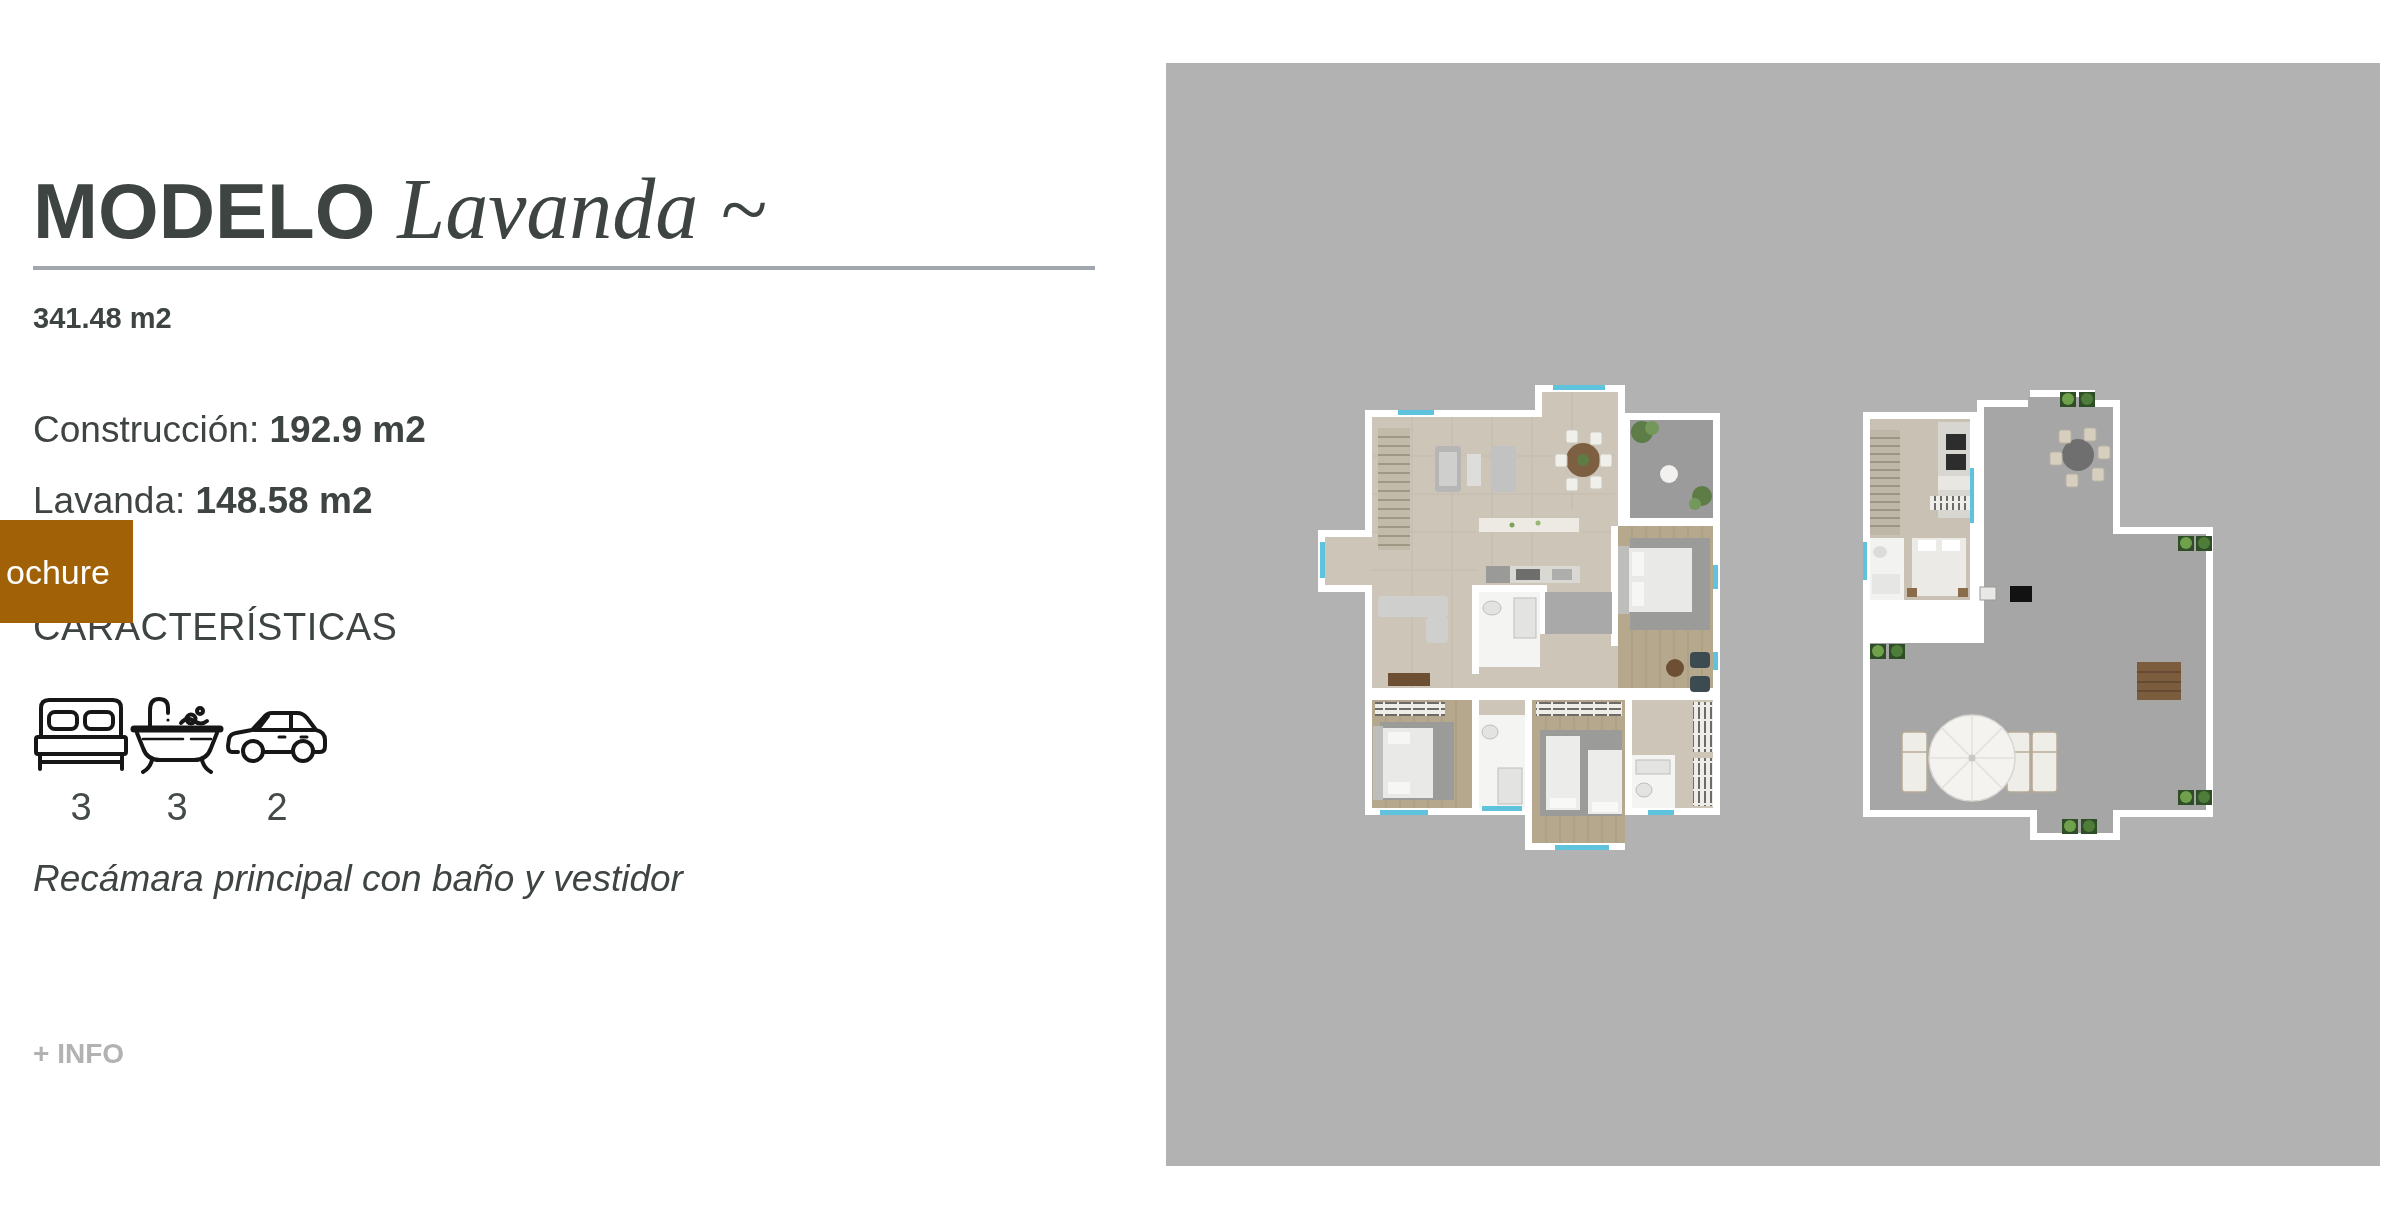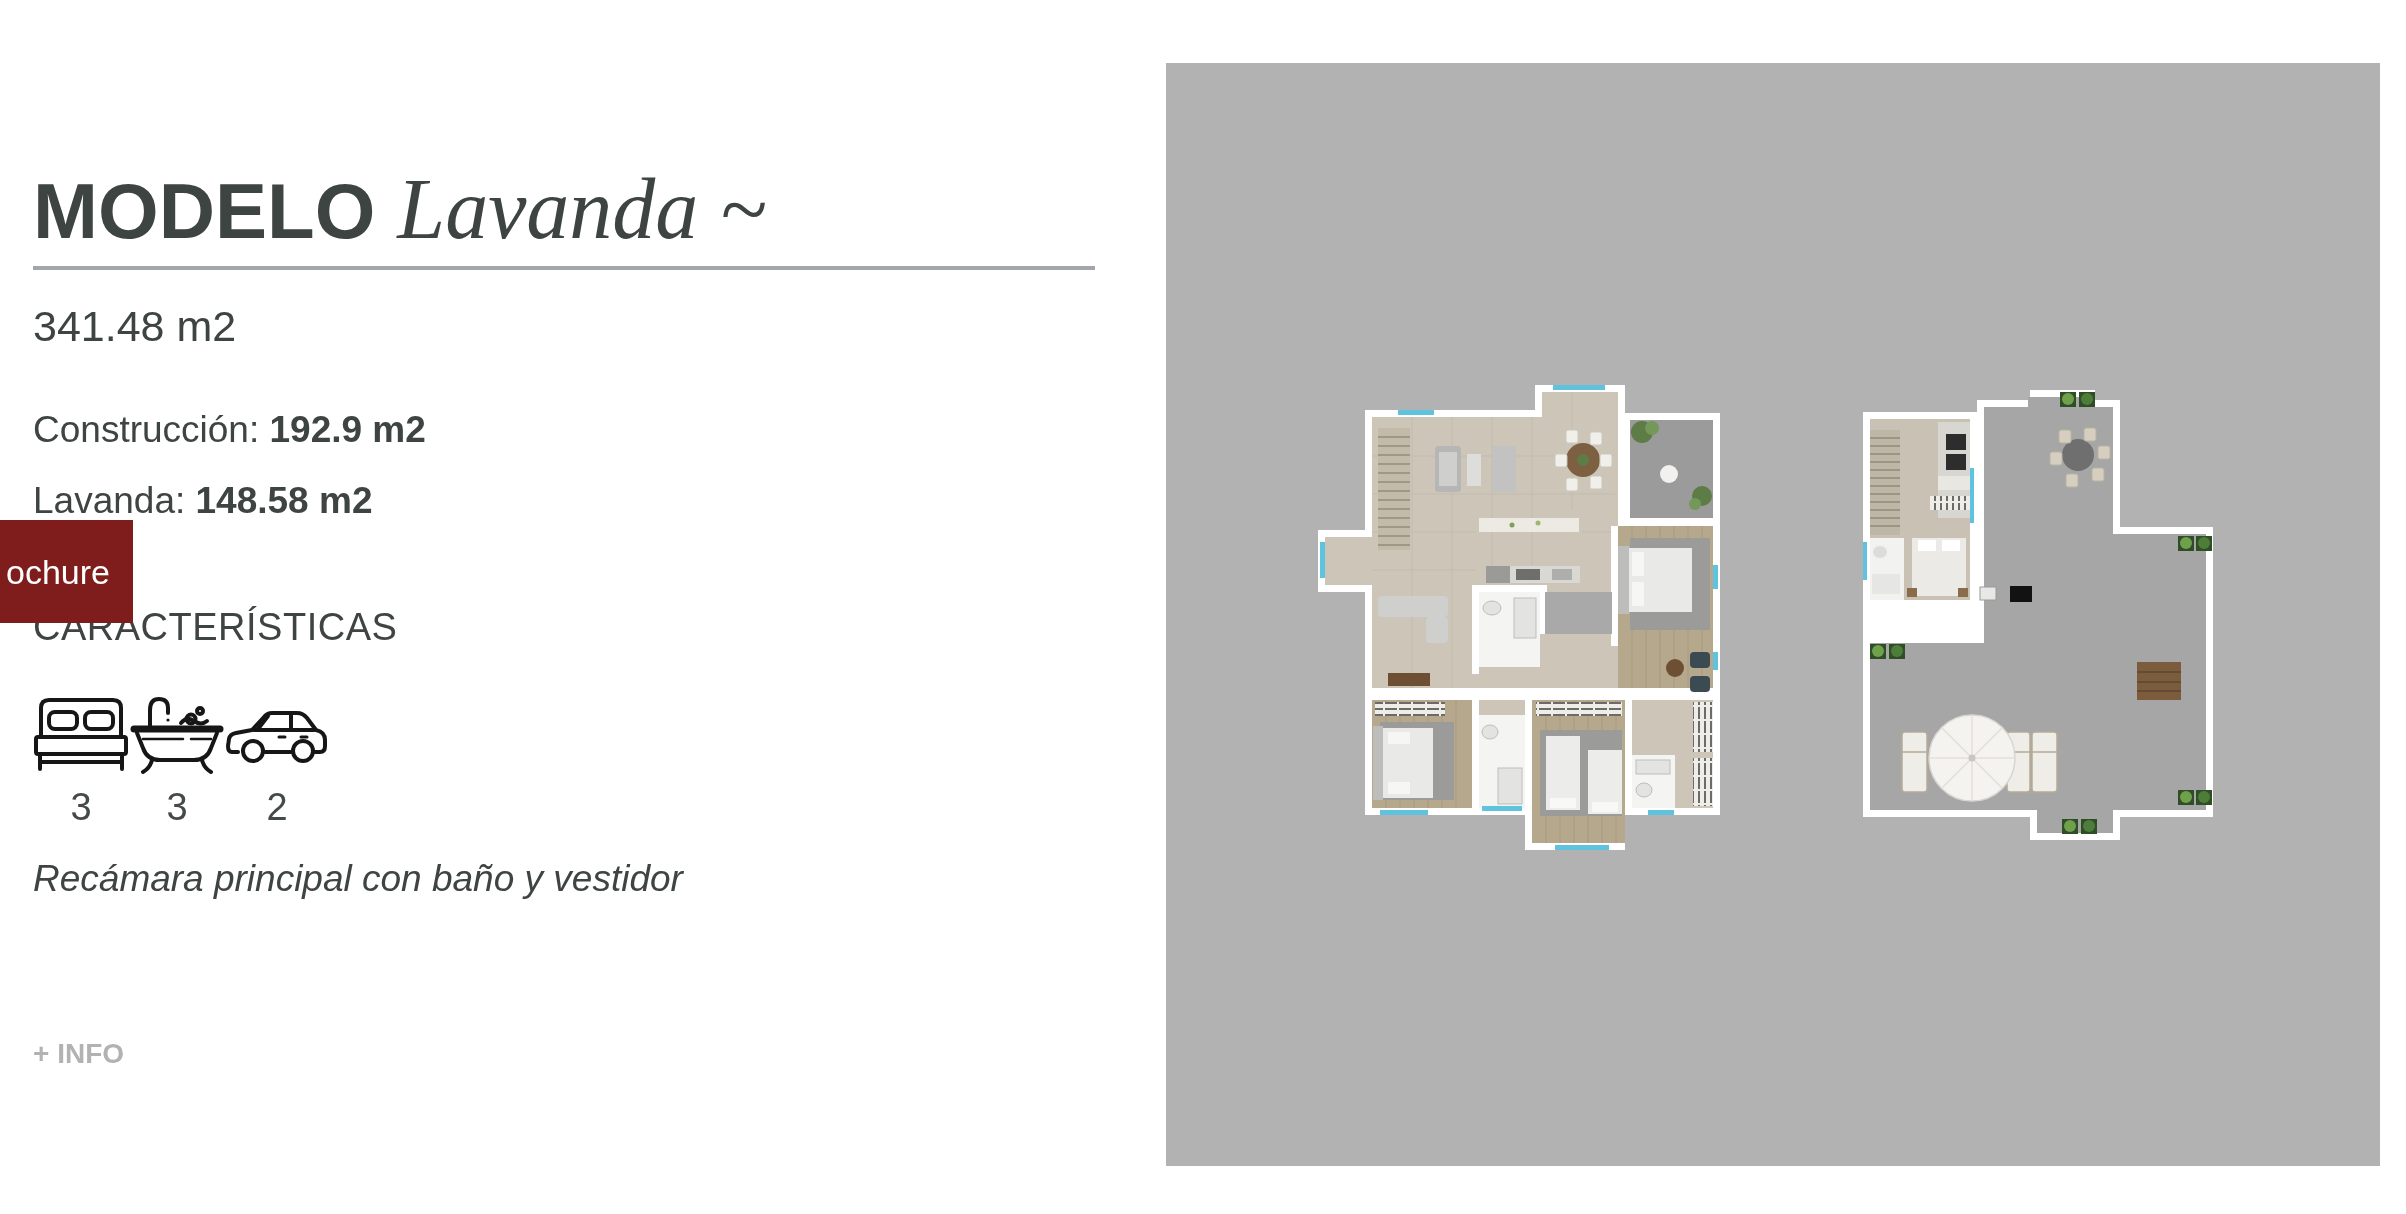--- a/index.html
+++ b/index.html
@@ -12,30 +12,30 @@
   #app{position:absolute;inset:0;padding-left:16px;}
 
   
   .title{position:absolute;left:33px;top:138px;white-space:nowrap;}
   .title .model-label{font-weight:700;font-size:78px;letter-spacing:0px;color:#3e4442;}
   .title .model-name{font-family:"Liberation Serif",serif;font-style:italic;font-weight:500;
     font-size:86px;margin-left:22px;color:#3e4442;}
 
   .divider{position:absolute;left:33px;top:266px;width:1062px;height:4px;background:#a2a6ad;}
 
-  .total-area{position:absolute;left:33px;top:302px;font-size:43px;font-weight:400;color:#3e4442;}
+  .total-area{position:absolute;left:33px;top:302px;font-size:29px;font-weight:700;color:#3e4442;}
 
   .spec-line{position:absolute;left:33px;font-size:37px;color:#3e4442;}
   .spec-line .spec-value{font-weight:700;}
   .spec-construction{top:398px;margin-top:11px;}
   .spec-terrace{top:480px;}
 
   .brochure-btn{
     position:absolute;left:0;top:520px;width:133px;height:103px;
-    background:#7f1d1d;color:#ffffff;z-index:10;
+    background:#a16207;color:#ffffff;z-index:10;
     display:flex;align-items:center;
     font-size:34px;line-height:1;cursor:pointer;border:none;
   }
 
   .features-heading{position:absolute;left:33px;top:606px;font-size:38px;letter-spacing:.5px;color:#3e4442;z-index:1;}
 
   .icons-row{position:absolute;left:33px;top:692px;display:flex;align-items:flex-start;}
   .icon-box{display:block;}
 
   .counts-row{position:absolute;left:33px;top:786px;display:flex;font-size:38px;color:#434a48;}

